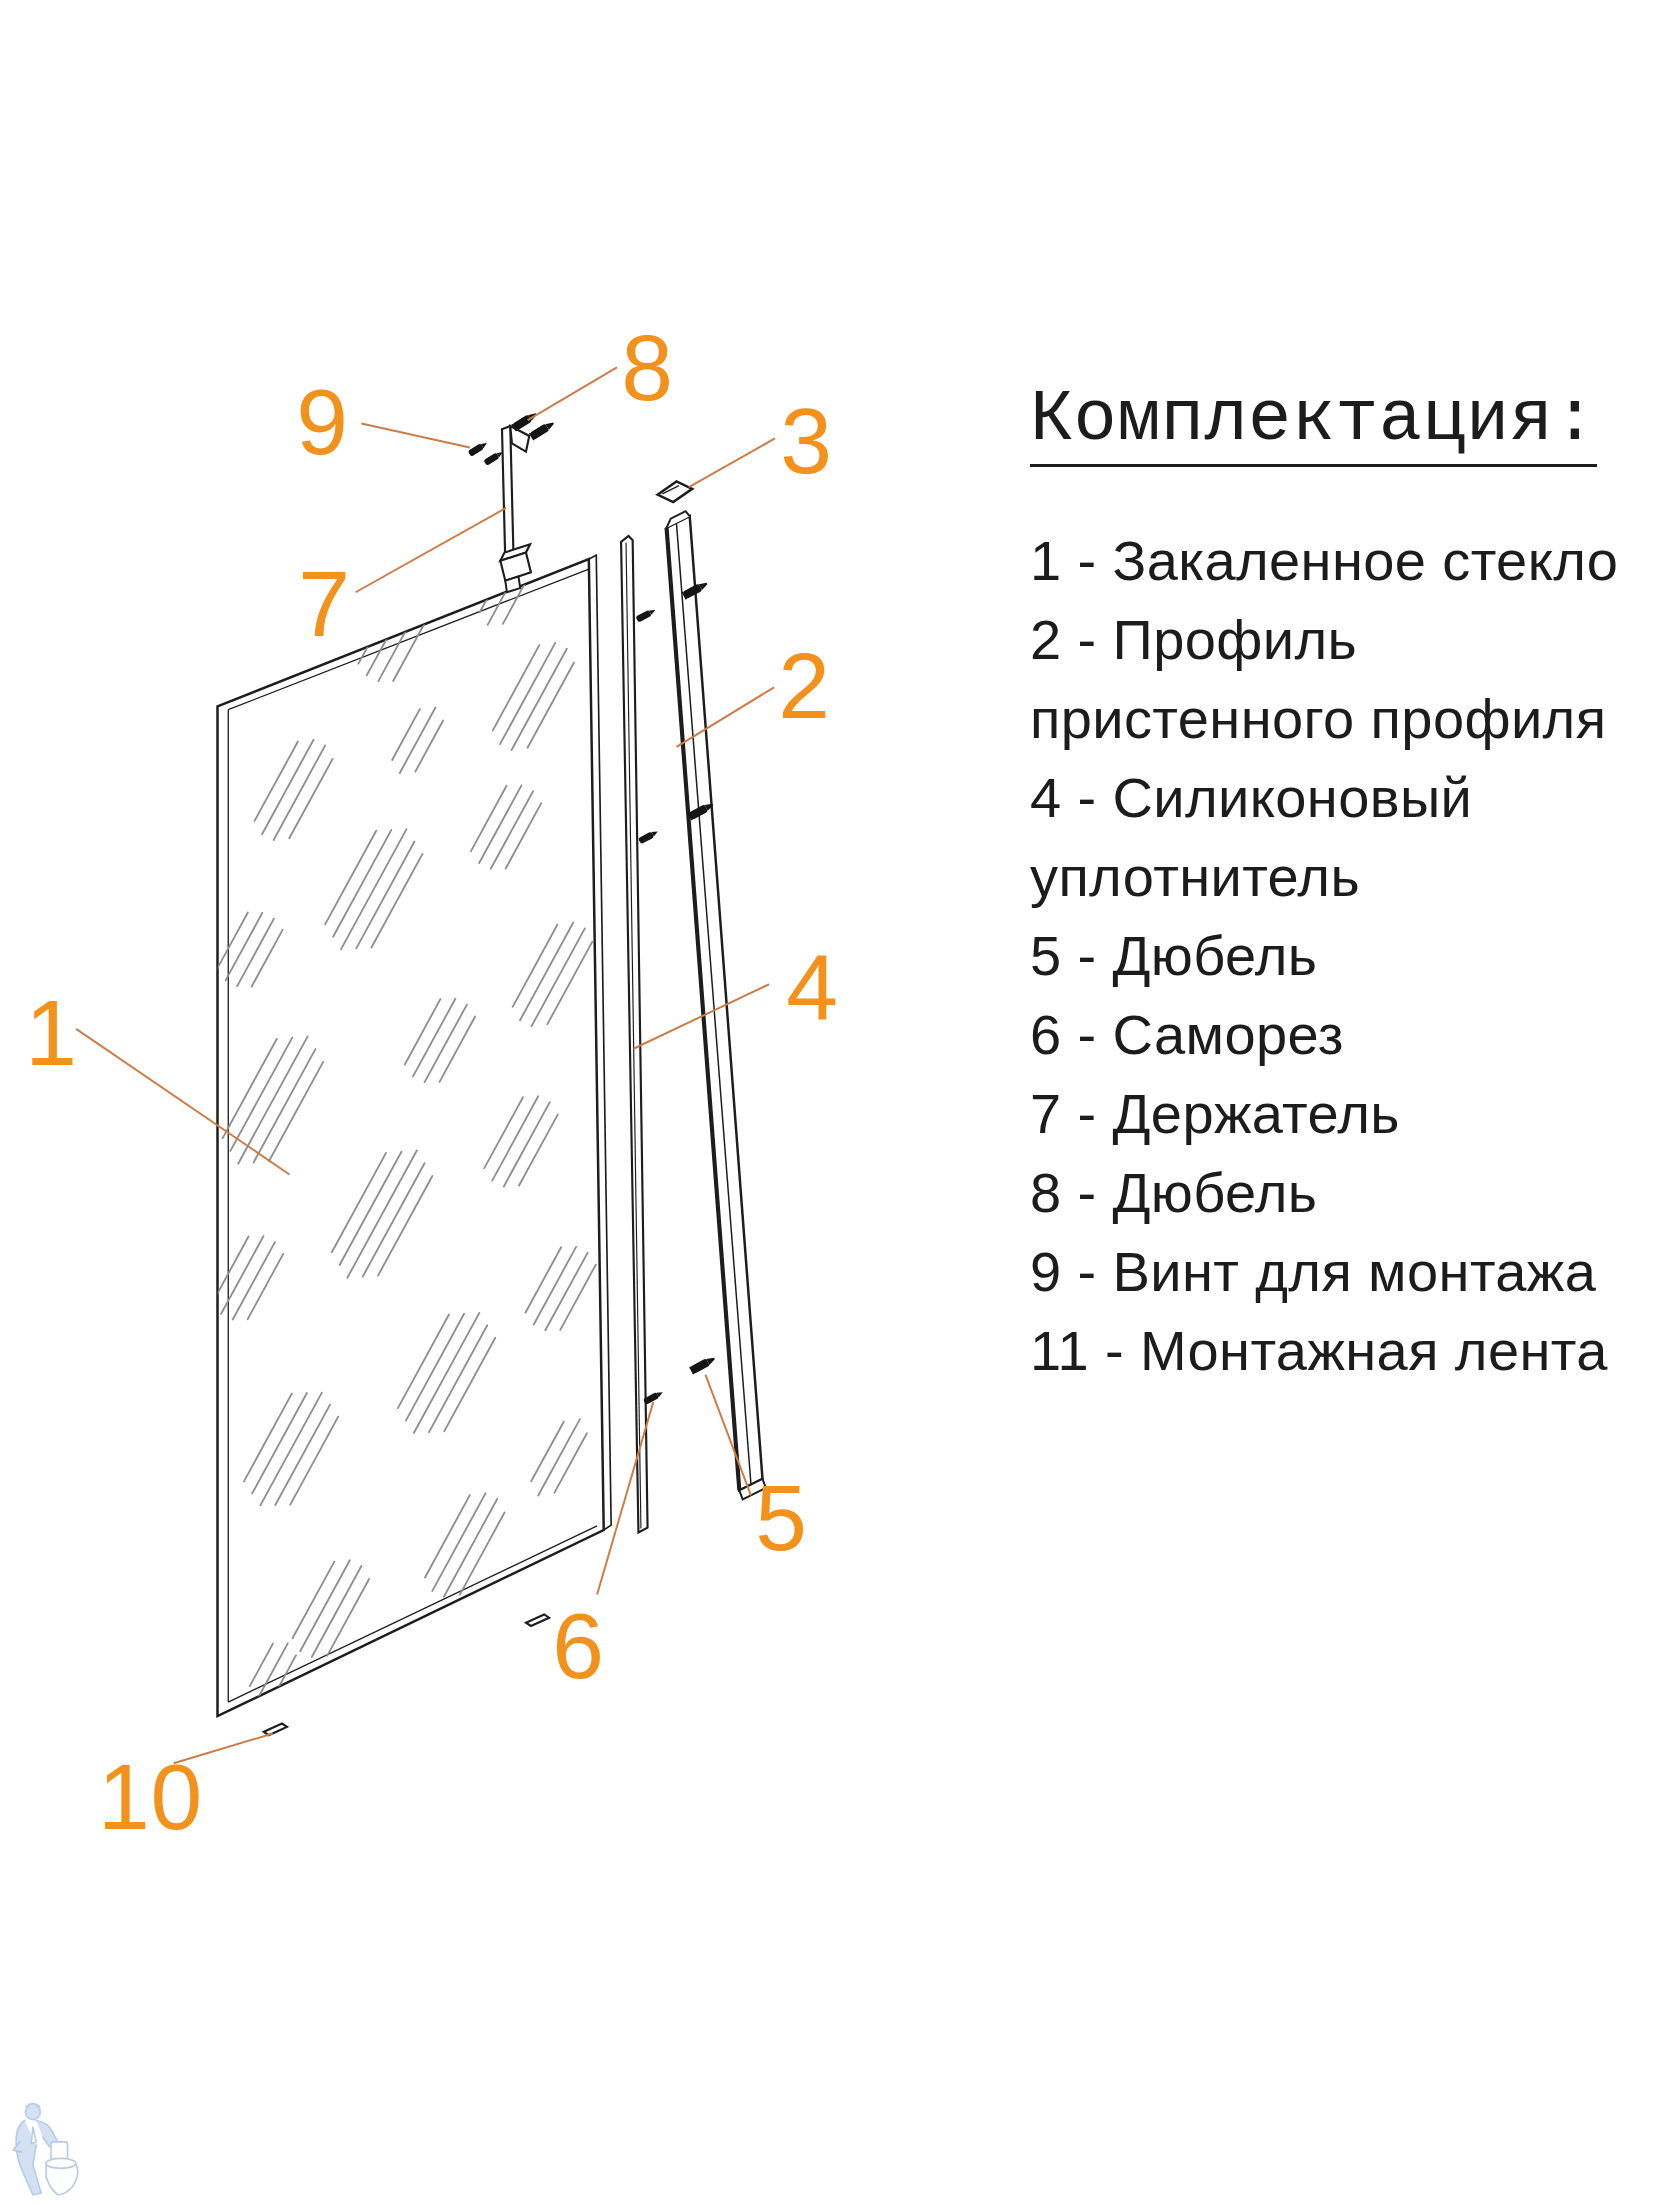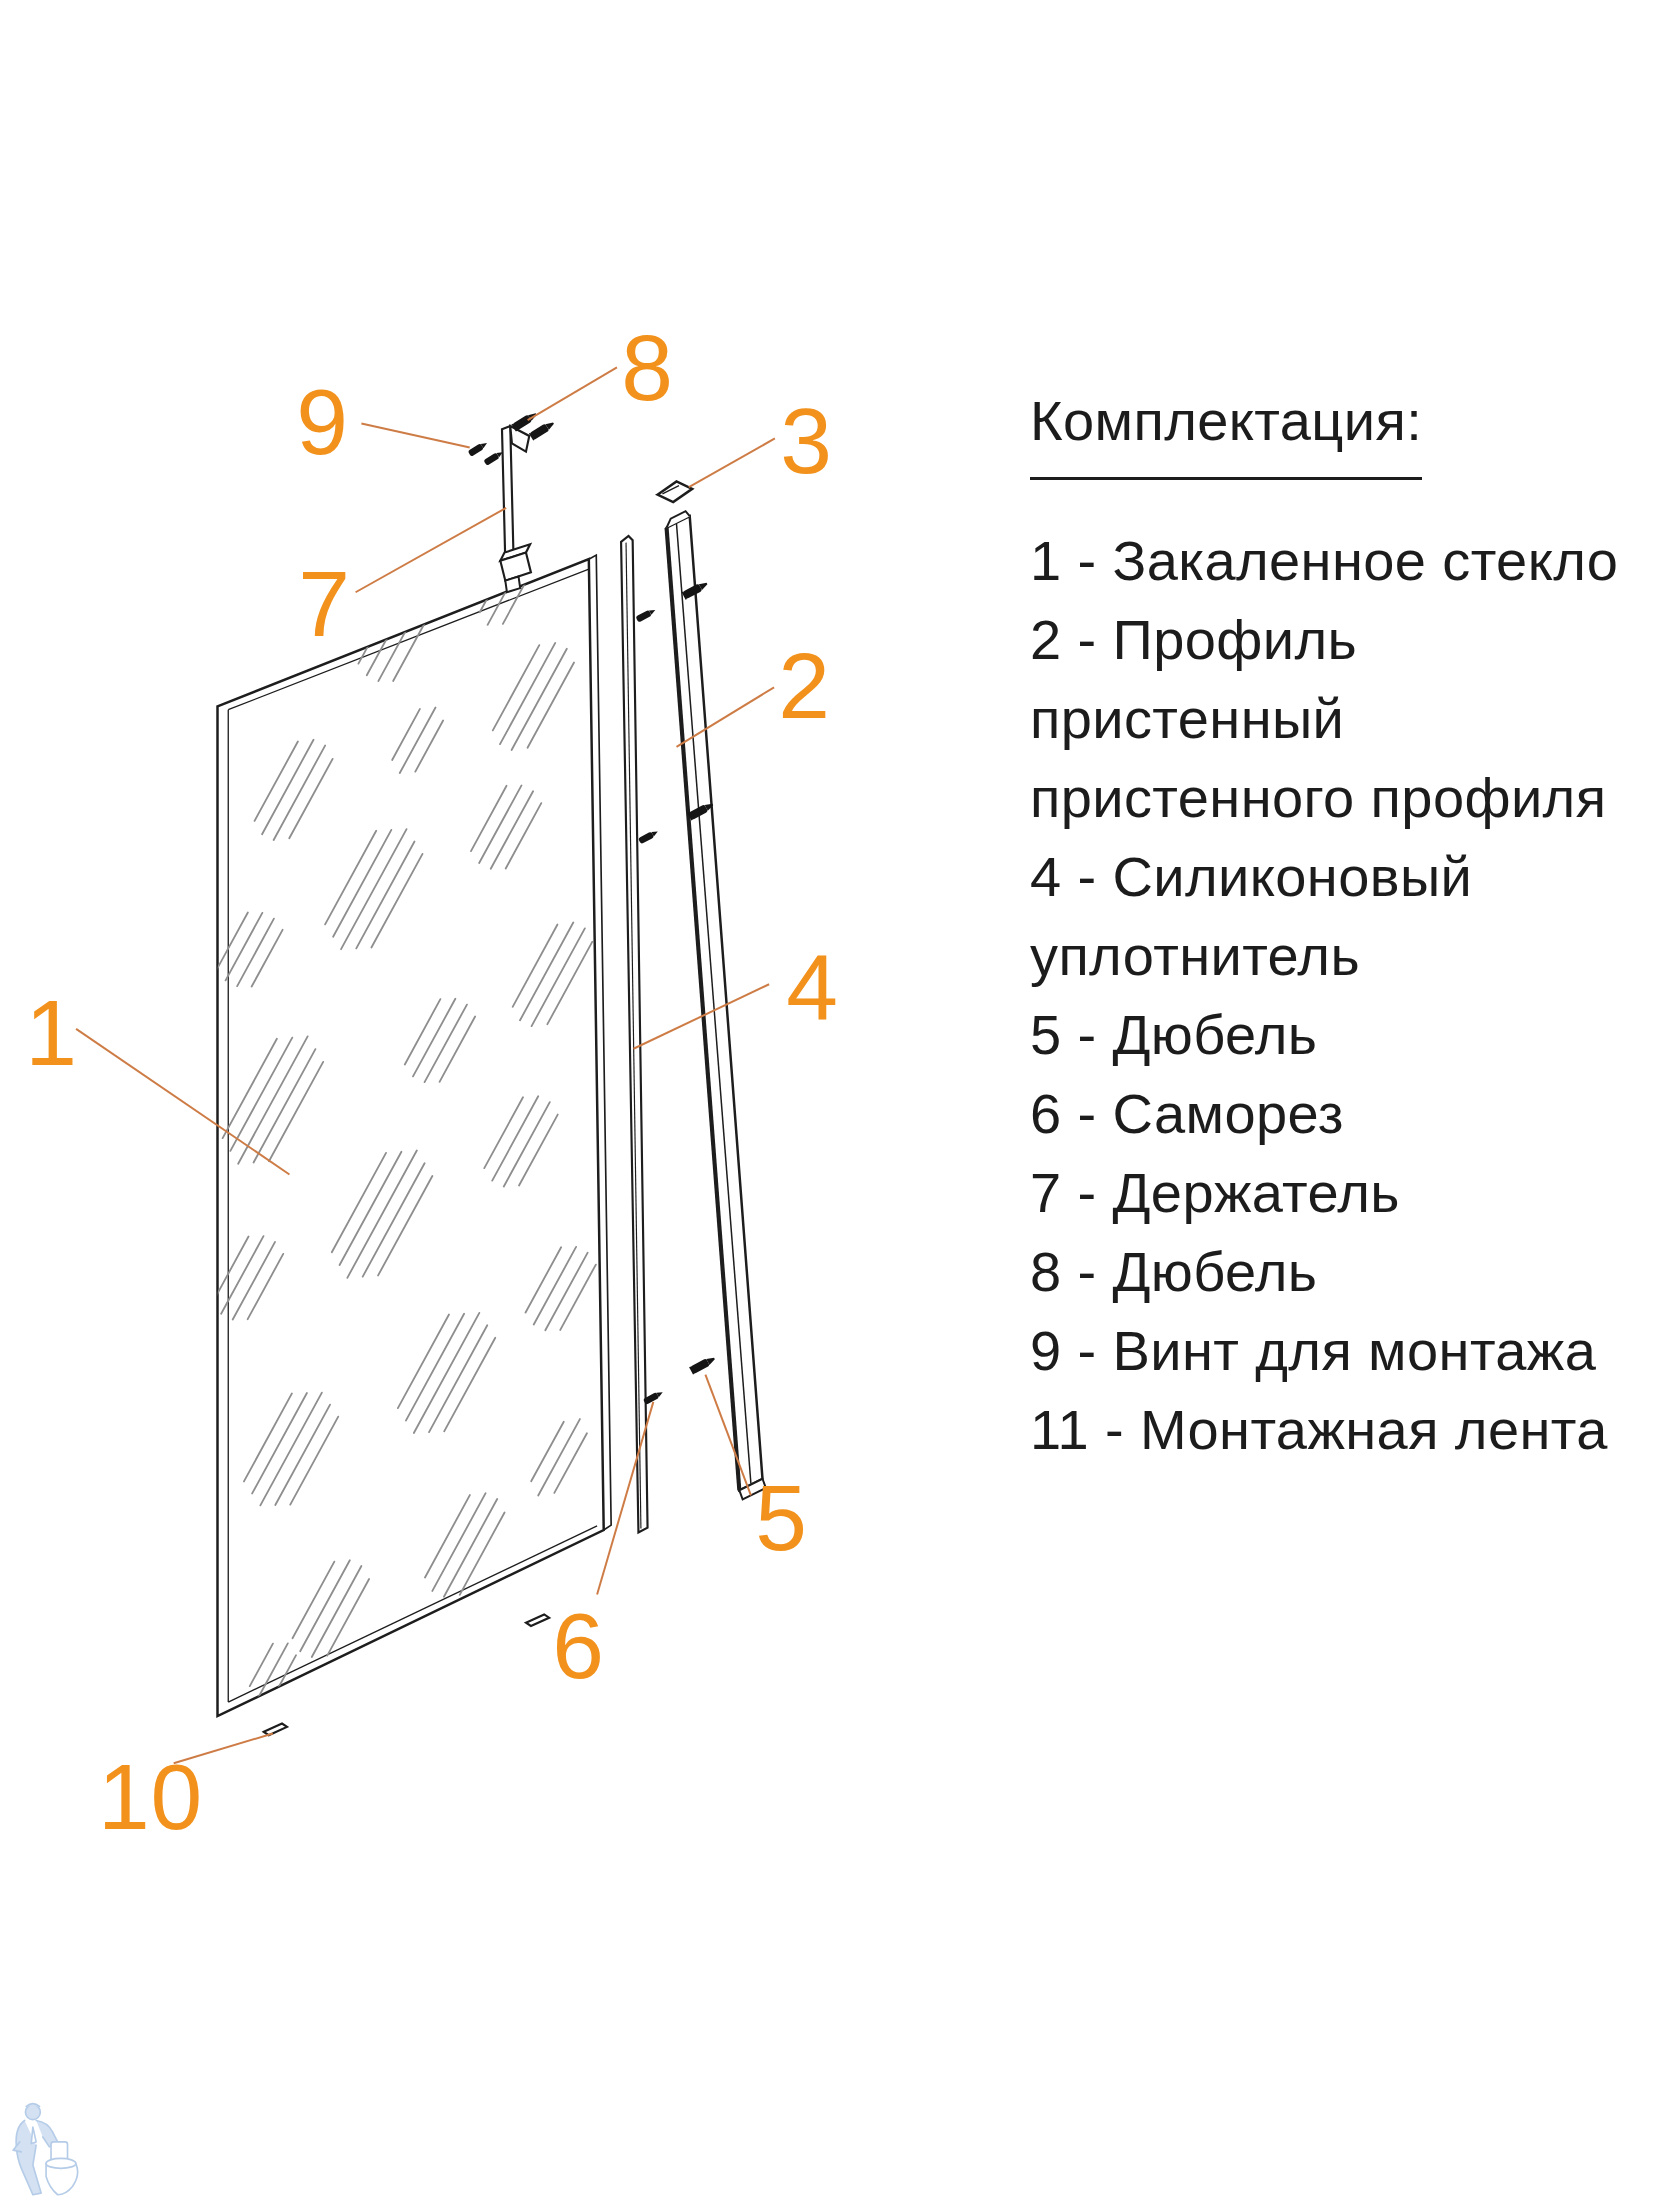--- a/index.html
+++ b/index.html
@@ -30,27 +30,28 @@
     font-size: 93px;
     font-weight: 400;
     color: var(--accent, #F2921C);
     letter-spacing: 0.8px;
     user-select: none;
   }
   #legend-title {
     position: absolute;
     left: 1030px;
     top: 381px;
-    font-size: 56px;
+    font-size: 72px;
     line-height: 79px;
     color: var(--ink, #1c1c1c);
     letter-spacing: 0.4px;
     border-bottom: 3.3px solid var(--ink, #1c1c1c);
-    padding-bottom: 17px;
+    padding-bottom: 4px;
     white-space: nowrap;
+    font-family: Liberation Mono, monospace;
   }
   #legend-lines {
     position: absolute;
     left: 1030px;
     top: 475px;
     width: 616px;
     margin-top: 46px;
   }
   .legend-line {
     height: 79px;
@@ -278,21 +279,20 @@
   <div class="callout" style="left: 496px; top: 1597px;">6</div>
   <div class="callout" style="left: 242px; top: 555px;">7</div>
   <div class="callout" style="left: 565px; top: 319px;">8</div>
   <div class="callout" style="left: 240px; top: 373px;">9</div>
   <div class="callout" style="left: 68px; top: 1748px;">10</div>
 
   <div id="legend-title">Комплектация:</div>
   <div id="legend-lines">
       <div class="legend-line">1 - Закаленное стекло</div>
       <div class="legend-line">2 - Профиль</div>
-      <div class="legend-line">пристенный</div>
       <div class="legend-line">пристенного профиля</div>
       <div class="legend-line">4 - Силиконовый</div>
       <div class="legend-line">уплотнитель</div>
       <div class="legend-line">5 - Дюбель</div>
       <div class="legend-line">6 - Саморез</div>
       <div class="legend-line">7 - Держатель</div>
       <div class="legend-line">8 - Дюбель</div>
       <div class="legend-line">9 - Винт для монтажа</div>
       <div class="legend-line">11 - Монтажная лента</div>
     </div>

